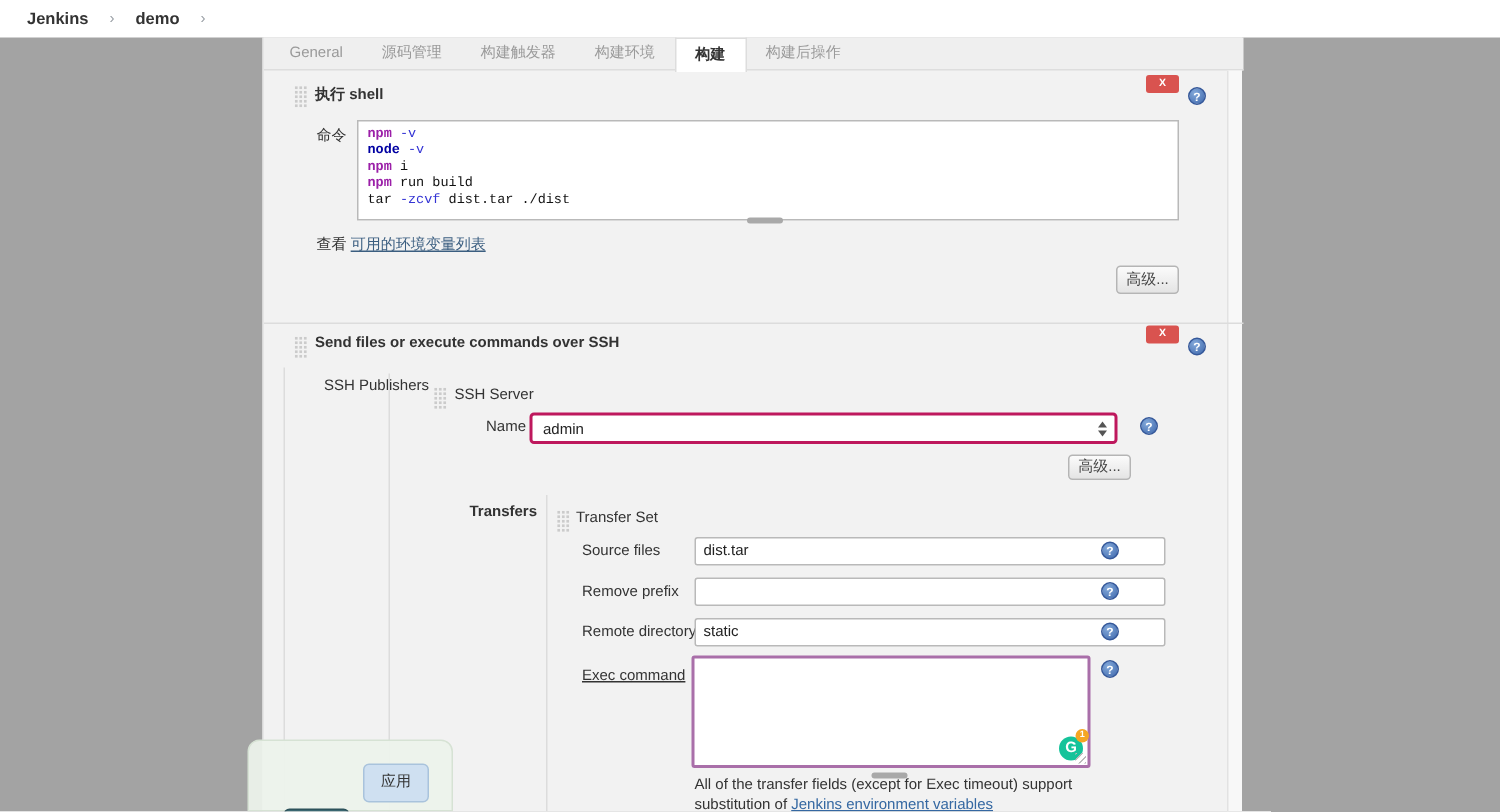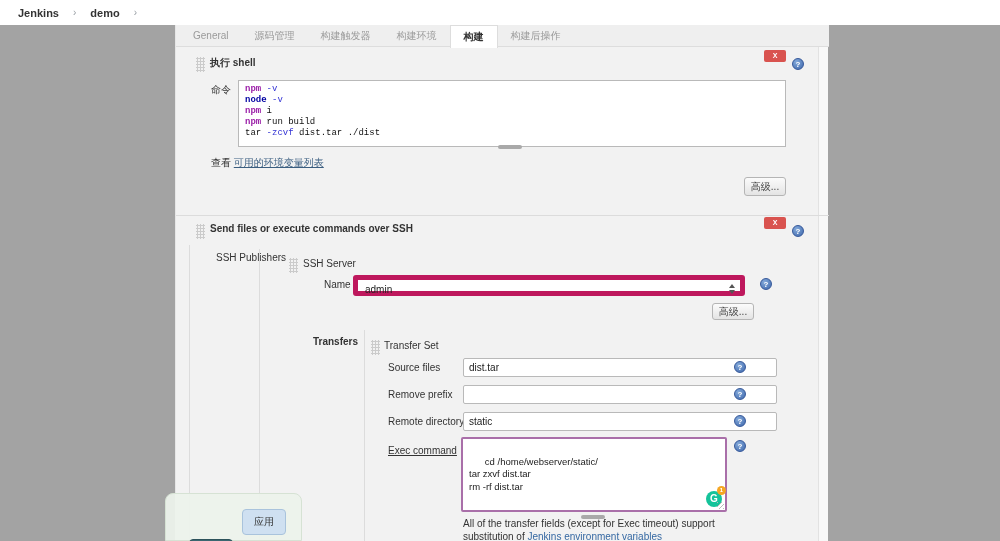--- a/index.html
+++ b/index.html
@@ -45,21 +45,21 @@
   .code-line { font-family:"Liberation Mono", monospace; font-size:9px; line-height:11px; color:#111; white-space:pre; }
   .tok-navy { color:#0000a2; font-weight:bold; }
   .tok-purple { color:#9b1fa8; font-weight:bold; }
   .tok-flag { color:#3434d4; }
 
   .see-row { position:absolute; left:35px; top:131px; font-size:10px; color:#333; }
   .env-link { color:#3b5e80; text-decoration:underline; cursor:pointer; }
 
   
   .fake-select { position:absolute; left:177px; top:250px; width:392px; height:21px; background:#fff;
-    border:5px solid #be185d; border-radius:3px; font-size:10px; color:#222; line-height:19px;
+    border:2px solid #be185d; border-radius:3px; font-size:10px; color:#222; line-height:19px;
     padding:0 18px 0 7px; cursor:pointer; }
   .stepper { position:absolute; right:5px; top:4px; display:flex; flex-direction:column; gap:2px; }
   .stepper i { display:block; width:0; height:0; border-left:3px solid transparent; border-right:3px solid transparent; }
   .stepper .up { border-bottom:4px solid #555; }
   .stepper .down { border-top:4px solid #555; }
 
   
   .t-row { position:absolute; left:0; width:653px; height:20px; }
   .t-row .lbl { left:212px; top:4px; }
   .t-row .txt-input { left:287px; top:0; width:314px; height:19px; }
@@ -174,23 +174,20 @@
         </div>
         <div class="t-row" style="top: 387px;">
           <span class="lbl">Remote directory</span>
           <input class="txt-input" value="static" style="">
           <span class="help-icon">?</span>
         </div>
       </div>
 
     <span class="lbl" style="left:212px; top:420px;text-decoration:underline;">Exec command</span>
     <div class="exec-area">
-      <span>cd /home/webserver/static/
-tar zxvf dist.tar
-rm -rf dist.tar</span>
       <span class="grammarly"><span>G</span>
         <span class="g-badge">1</span>
       </span>
       <span class="resize-corner"></span>
     </div>
     <span class="help-icon" style="left:558px; top:415px;">?</span>
     <span class="grip" style="left:405px; top:490px;"></span>
 
     <div class="note">
       <span>All of the transfer fields (except for Exec timeout) support substitution of </span><a>Jenkins environment variables</a>

